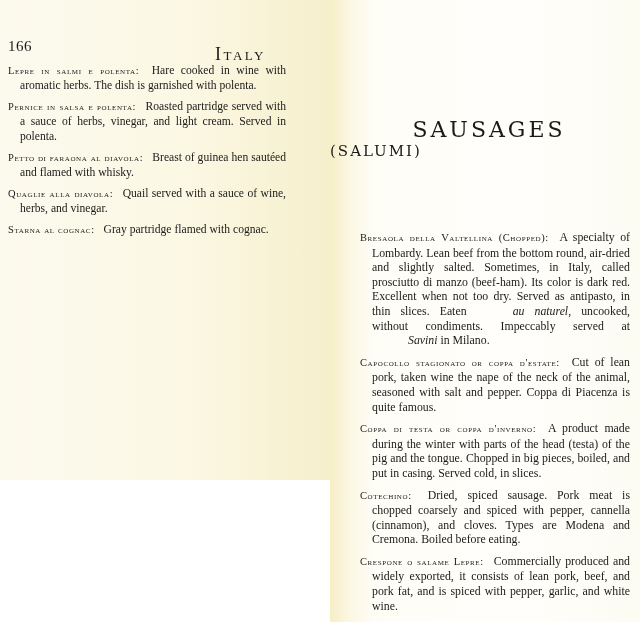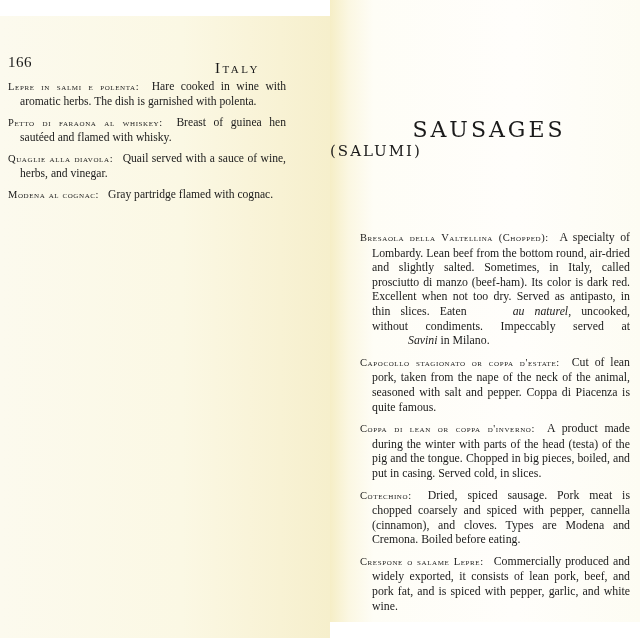--- a/index.html
+++ b/index.html
@@ -15,23 +15,23 @@
       left: 0;
       top: 0;
       width: 640px;
       height: 622px;
       font-family: "Liberation Serif", "DejaVu Serif", serif;
       color: #1a1a1a;
     }
     .page-left {
       position: absolute;
       left: 0;
-      top: 16px;
+      top: 0;
       width: 330px;
-      height: 622px;
+      height: 480px;
       background: linear-gradient(to right, #fcfaee 0%, #fbf8e4 55%, #f8f2d4 85%, #f6efcc 100%);
     }
     .page-right {
       position: absolute;
       left: 330px;
       top: 0;
       width: 310px;
       height: 622px;
       background: linear-gradient(to right, #f6eec6 0%, #fbf7e2 6%, #fefdf6 14%, #fffefb 60%, #fdfcf3 100%);
     }
@@ -39,21 +39,21 @@
       position: absolute;
       left: 8px;
       top: 38px;
       font-size: 15px;
       letter-spacing: 0.5px;
     }
     .running-head {
       position: absolute;
       left: 215px;
       top: 44px;
-      font-size: 15px;
+      font-size: 18px;
       letter-spacing: 2.5px;
       font-variant: small-caps;
     }
     .left-entries {
       position: absolute;
       left: 8px;
       top: 63px;
       width: 278px;
     }
     .right-entries {
@@ -114,49 +114,53 @@
   <div class="page-left">
     <div class="folio">166</div>
     <div class="running-head">Italy</div>
 
     <div class="left-entries">
       <p class="entry">
         <span class="entry-term">Lepre in salmi e polenta</span>
         <span>Hare cooked in wine with aromatic herbs. The dish is garnished with polenta.</span>
       </p>
       <p class="entry">
-        <span class="entry-term">Petto di faraona al whiskey</span>
+        <span class="entry-term">Pernice in salsa e polenta</span>
+        <span>Roasted partridge served with a sauce of herbs, vinegar, and light cream. Served in polenta.</span>
+      </p>
+      <p class="entry">
+        <span class="entry-term">Petto di faraona al diavola</span>
         <span>Breast of guinea hen sautéed and flamed with whisky.</span>
       </p>
       <p class="entry">
         <span class="entry-term">Quaglie alla diavola</span>
         <span>Quail served with a sauce of wine, herbs, and vinegar.</span>
       </p>
       <p class="entry">
-        <span class="entry-term">Modena al cognac</span>
+        <span class="entry-term">Starna al cognac</span>
         <span>Gray partridge flamed with cognac.</span>
       </p>
     </div>
   </div>
 
   <div class="page-right">
     <h1 class="chapter-title">SAUSAGES</h1>
     <div class="chapter-subtitle">(SALUMI)</div>
 
     <div class="right-entries">
       <p class="entry">
         <span class="entry-term">Bresaola della Valtellina (Chopped)</span>
         <span><span>A specialty of Lombardy. Lean beef from the bottom round, air-dried and slightly salted. Sometimes, in Italy, called prosciutto di manzo (beef-ham). Its color is dark red. Excellent when not too dry. Served as antipasto, in thin slices. Eaten </span><em>au naturel</em><span>, uncooked, without condiments. Impeccably served at </span><em>Savini</em><span> in Milano.</span></span>
       </p>
       <p class="entry">
         <span class="entry-term">Capocollo stagionato or coppa d'estate</span>
-        <span>Cut of lean pork, taken from the nape of the neck of the animal, seasoned with salt and pepper. Coppa di Piacenza is quite famous.</span>
+        <span>Cut of lean pork, taken wine the nape of the neck of the animal, seasoned with salt and pepper. Coppa di Piacenza is quite famous.</span>
       </p>
       <p class="entry">
-        <span class="entry-term">Coppa di lean or coppa d'inverno</span>
+        <span class="entry-term">Coppa di testa or coppa d'inverno</span>
         <span>A product made during the winter with parts of the head (testa) of the pig and the tongue. Chopped in big pieces, boiled, and put in casing. Served cold, in slices.</span>
       </p>
       <p class="entry">
         <span class="entry-term">Cotechino</span>
         <span>Dried, spiced sausage. Pork meat is chopped coarsely and spiced with pepper, cannella (cinnamon), and cloves. Types are Modena and Cremona. Boiled before eating.</span>
       </p>
       <p class="entry">
         <span class="entry-term">Crespone o salame Lepre</span>
         <span>Commercially produced and widely exported, it consists of lean pork, beef, and pork fat, and is spiced with pepper, garlic, and white wine.</span>
       </p>

